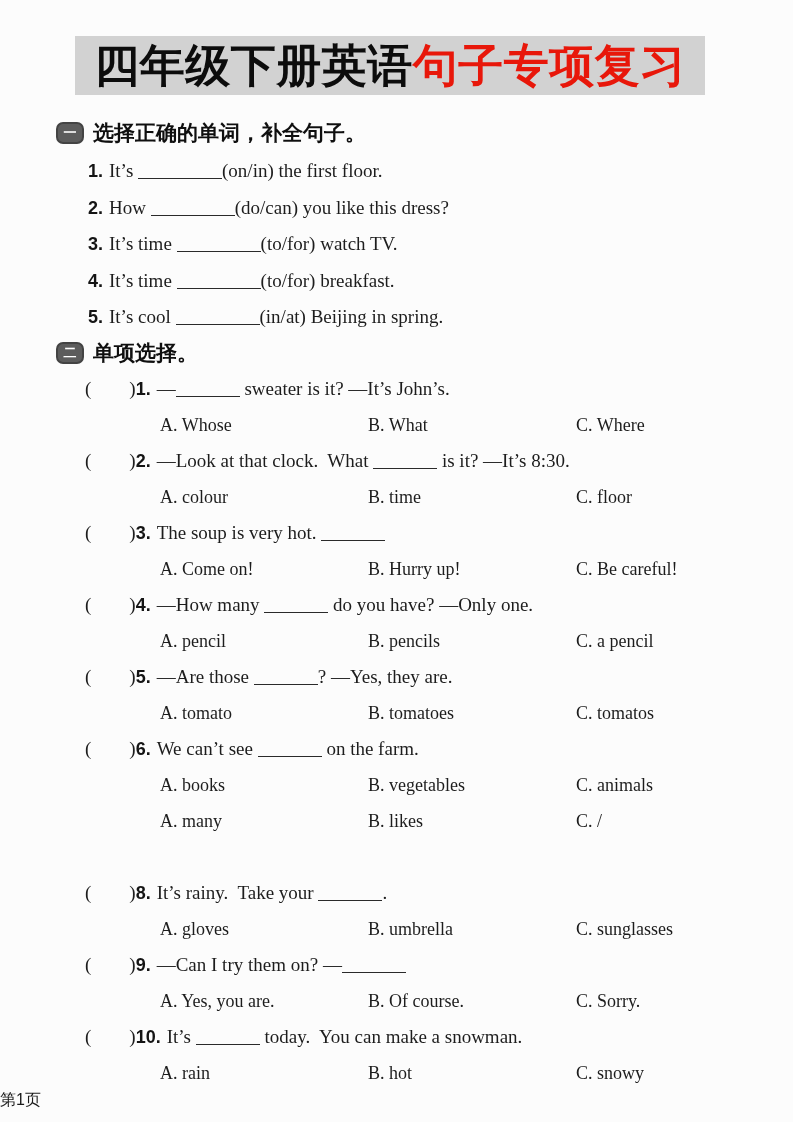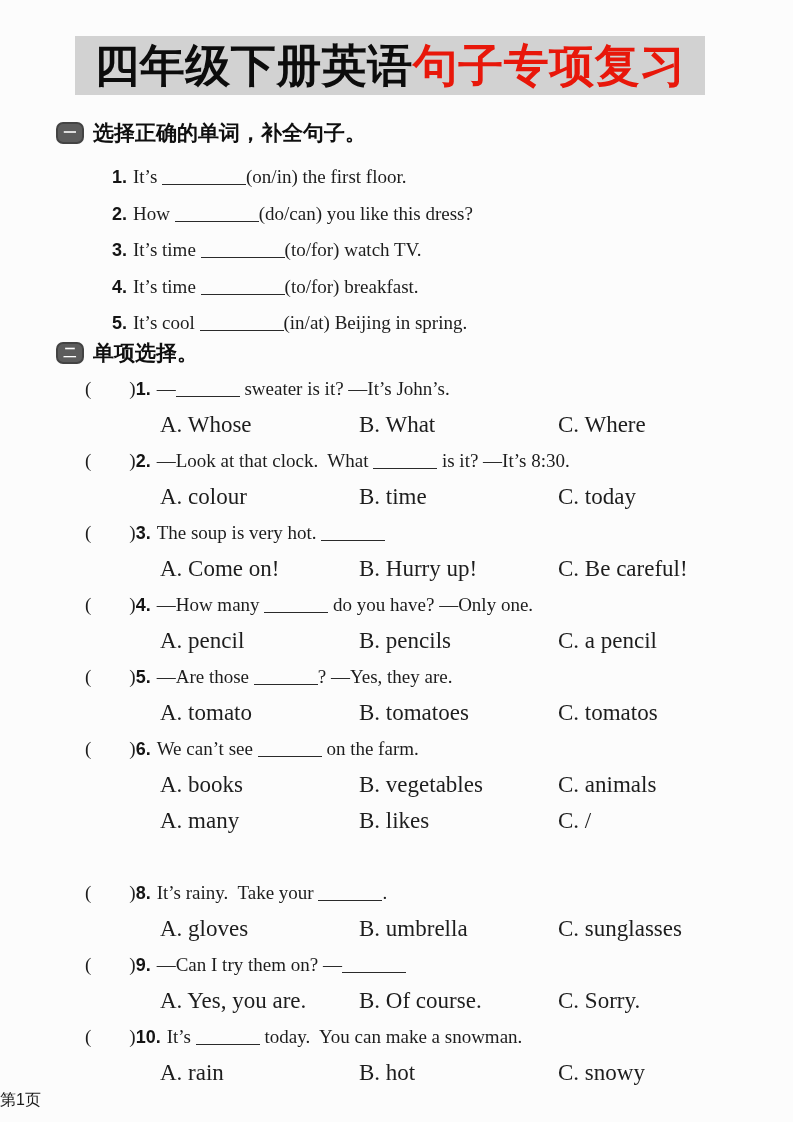--- a/index.html
+++ b/index.html
@@ -56,24 +56,23 @@
     font-family: "Liberation Sans", "DejaVu Sans", sans-serif;
     font-weight: bold;
     font-size: 21px;
     color: #0f0f0f;
     white-space: nowrap;
   }
 
   
   .fill-items { position: absolute; left: 88px; top: 152px; }
   .fill-item {
-    height: 36.6px; line-height: 50px;
+    height: 36.6px; line-height: 37px;
     font-size: 19px;
     white-space: nowrap;
-    margin-left: 24px;
   }
   .fill-item span, .stem span { white-space: pre; }
   .item-num, .qnum {
     font-family: "Liberation Sans", "DejaVu Sans", sans-serif;
     font-weight: bold;
     font-size: 18px;
     color: #141414;
     margin-right: 6px;
     font-style: normal;
   }
@@ -95,22 +94,23 @@
     font-size: 19px;
     white-space: nowrap;
   }
   .br { font-size: 19px; color: #1d1d1d; }
   .brgap { display: inline-block; width: 38px; }
   .options {
     height: 36px; line-height: 36px;
     margin-left: 75px;
     display: grid;
     grid-template-columns: 199px 199px auto;
-    font-size: 23px;
-    white-space: nowrap;
+    font-size: 18px;
+    white-space: nowrap;
+    gap: 9px;
   }
 
   
   .footer {
     position: absolute; left: 0; right: 0; top: 1090px;
     text-align: left;
     font-family: "Liberation Sans", "DejaVu Sans", sans-serif;
     font-size: 16px;
     color: #1a1a1a;
   }
@@ -166,21 +166,21 @@
       </div>
     </div>
 
     <div class="q">
       <div class="stem">
         <span class="br">(</span><span class="brgap"></span><span class="br">)</span><b class="qnum">2.</b><span>—Look at that clock.  What </span><span class="blank"></span><span> is it? —It’s 8:30.</span>
       </div>
       <div class="options">
         <span>A. colour</span>
         <span>B. time</span>
-        <span>C. today</span>
+        <span>C. floor</span>
       </div>
     </div>
 
     <div class="q">
       <div class="stem">
         <span class="br">(</span><span class="brgap"></span><span class="br">)</span><b class="qnum">3.</b><span>The soup is very hot. </span><span class="blank"></span><span></span>
       </div>
       <div class="options">
         <span>A. Come on!</span>
         <span>B. Hurry up!</span>

